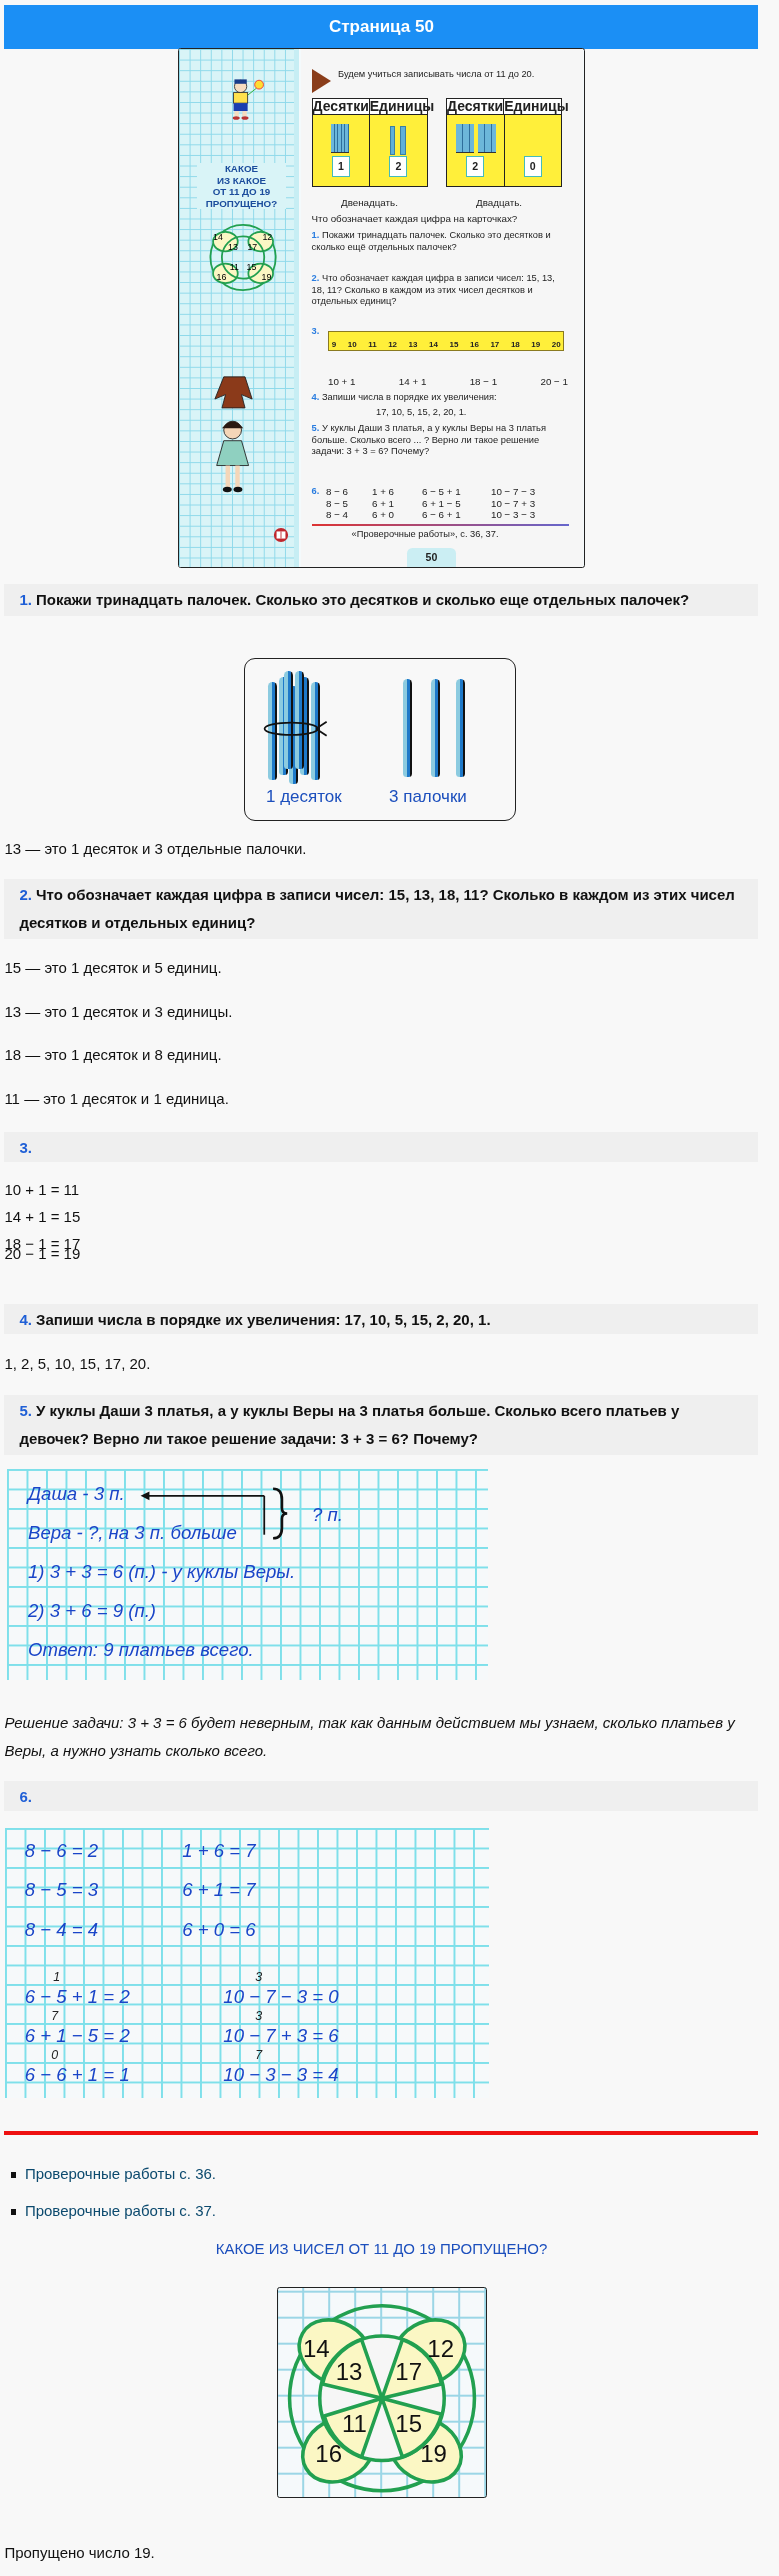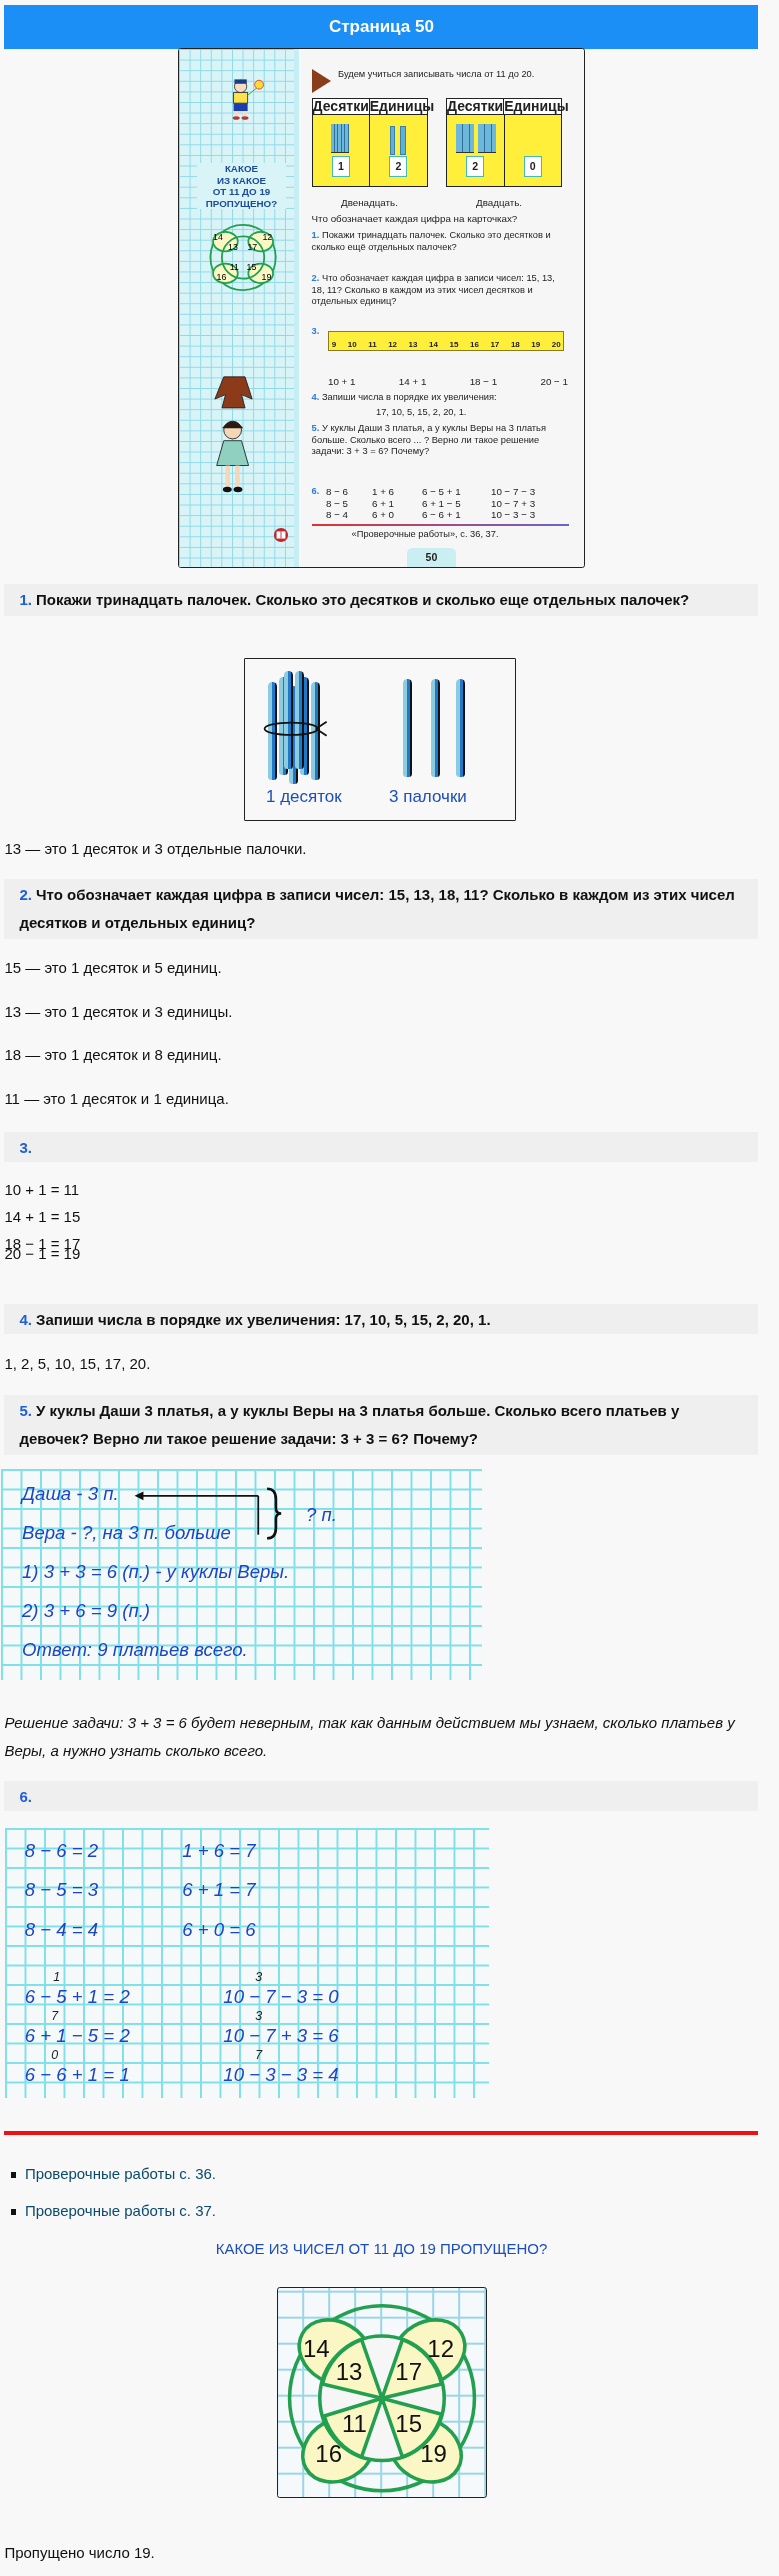--- a/index.html
+++ b/index.html
@@ -29,21 +29,21 @@
   .ruler { height:18px; background:#ffef3a; border:0.9px solid #8a7a20; display:flex; justify-content:space-between; align-items:flex-end; padding:0 2.7px; font-size:8px; font-weight:bold; }
   .tbl6 { display:grid; grid-template-columns:46px 50px 69px 69px; font-size:9.8px; }
   .page-num { left:106px; bottom:0; width:49px; height:19.5px; background:#cbeef3; text-align:center; font-weight:bold; font-size:10.6px; line-height:19.5px; border-radius:5.3px 5.3px 0 0; }
 
   
   .task { left:4.4px; width:754px; background:#efefef; font-weight:bold; font-size:15px; line-height:28px; padding:1.8px 15px; box-sizing:border-box; }
   .task .tnum { color:#1f5fd6; }
   .p { left:4.4px; font-size:15px; line-height:19.5px; }
   .italic { font-style:italic; }
 
-  .sticks-box { left:244px; top:658px; width:270px; height:161px; border:0.9px solid #222; border-radius:1px; background:#f8f8f8; }
+  .sticks-box { left:244px; top:658px; width:270px; height:161px; border:0.9px solid #222; border-radius:11px; background:#f8f8f8; }
   .stick-big { position:absolute; width:9px; height:98px; background:linear-gradient(90deg,#8ccbe0 0 40%, #1e79c9 40% 80%, #111 80%); border-radius:4.4px 4.4px 3.5px 3.5px; }
   .stick-label { position:absolute; color:#1c4fbd; font-size:17px; }
 
   .grid-box { background-color:#f6f9fa;
      background-image:linear-gradient(#7fe0ea 1.8px, transparent 1.8px), linear-gradient(90deg, #7fe0ea 1.8px, transparent 1.8px);
      background-size:19.5px 19.5px; }
   .hw { color:#1a45c8; font-style:italic; font-size:18.6px; position:absolute; white-space:nowrap; }
   .sup { color:#222; font-style:italic; font-size:12.4px; position:absolute; }
 
   .red-line { left:4.4px; top:2131px; width:754px; height:3.5px; background:#ee1111; }
@@ -243,21 +243,21 @@
 <div class="abs p" style="top:1244px;">20 − 1 = 19</div>
 
 <div class="abs task" style="top:1304px;height:30px;">
   <span class="tnum">4.</span> <span>Запиши числа в порядке их увеличения: 17, 10, 5, 15, 2, 20, 1.</span>
 </div>
 <div class="abs p" style="top:1354px;">1, 2, 5, 10, 15, 17, 20.</div>
 
 <div class="abs task" style="top:1395px;">
   <span class="tnum">5.</span> <span>У куклы Даши 3 платья, а у куклы Веры на 3 платья больше. Сколько всего платьев у девочек? Верно ли такое решение задачи: 3 + 3 = 6? Почему?</span>
 </div>
-<div class="abs grid-box" style="left:1px;top:1469px;width:481px;height:211px;text-decoration:underline;">
+<div class="abs grid-box" style="left:7px;top:1469px;width:481px;height:211px;text-decoration:underline;">
   <div class="hw" style="left:21px;top:14px">Даша - 3 п.</div>
   <div class="hw" style="left:21px;top:53px">Вера - ?, на 3 п. больше</div>
   <svg class="abs" style="left:133px;top:18px" width="169" height="53" viewBox="0 0 190 60">
     <line x1="4" y1="10" x2="140" y2="10" stroke="#111" stroke-width="2"></line>
     <polygon points="0,10 10,5 10,15" fill="#111"></polygon>
     <line x1="140" y1="10" x2="140" y2="54" stroke="#111" stroke-width="2"></line>
     <path d="M150 2 Q160 2 160 14 L160 24 Q160 30 166 30 Q160 30 160 36 L160 46 Q160 58 150 58" fill="none" stroke="#111" stroke-width="3"></path>
   </svg>
   <div class="hw" style="left:305px;top:35px">? п.</div>
   <div class="hw" style="left:21px;top:92px">1) 3 + 3 = 6 (п.) - у куклы Веры.</div>

